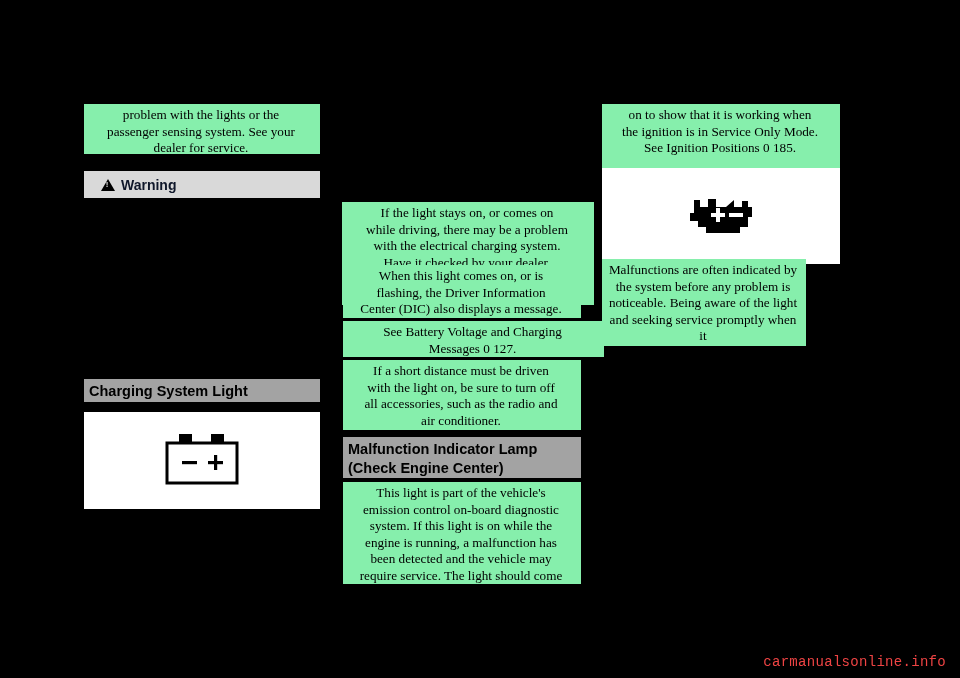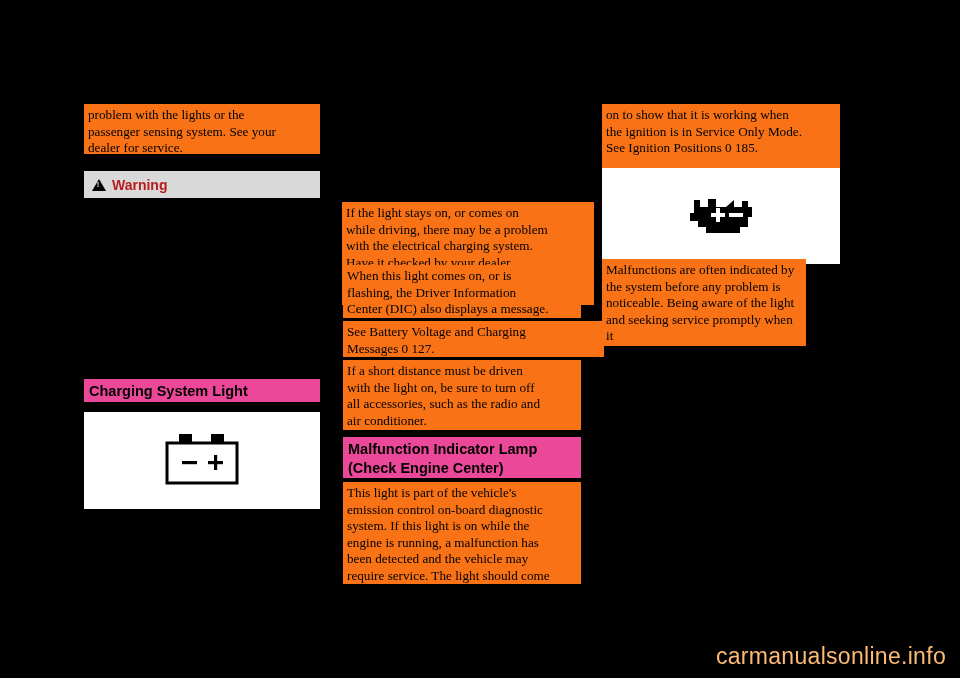--- a/index.html
+++ b/index.html
@@ -17,59 +17,60 @@
   .page {
     position: absolute;
     left: 0; top: 0;
     width: 960px;
     height: 678px;
     background: #000000;
   }
   
   .tblock {
     position: absolute;
-    background: #f97316;
+    background: #86efac;
     color: #000000;
     font-family: "Liberation Serif", serif;
     font-size: 13.2px;
     line-height: 16.6px;
     padding: 3px 6px 3px 4px;
     box-sizing: border-box;
     white-space: pre-line;
+    text-align: center;
   }
   .tblock.sep-bottom {
     border-bottom: 1px solid #000000;
   }
   
   .heading {
     position: absolute;
-    background: #ec4899;
+    background: #a3a3a3;
     color: #000000;
     font-family: "Liberation Sans", sans-serif;
     font-weight: bold;
     font-size: 14.5px;
     line-height: 19px;
     padding: 3px 5px 4px 5px;
     box-sizing: border-box;
     border-top: 2.5px solid #000000;
     border-bottom: 2.5px solid #000000;
     white-space: pre-line;
   }
   
   .warnbox {
     position: absolute;
     background: #d9d9d9;
-    color: #b91c1c;
+    color: #0f172a;
     box-sizing: border-box;
     font-family: "Liberation Sans", sans-serif;
     font-weight: bold;
     font-size: 14px;
     display: flex;
     align-items: center;
-    padding-left: 8px;
+    padding-left: 17px;
   }
   .warn-tri {
     width: 0; height: 0;
     border-left: 7px solid transparent;
     border-right: 7px solid transparent;
     border-bottom: 12px solid #000000;
     position: relative;
     margin-right: 5px;
     display: inline-block;
   }
@@ -93,23 +94,23 @@
     display: flex;
     align-items: center;
     justify-content: center;
   }
   .italic { }
   
   .watermark {
     position: absolute;
     right: 14px;
     bottom: 8px;
-    color: #fdba74;
-    font-family: Liberation Sans, sans-serif;
-    font-size: 23px;
+    color: #ef4444;
+    font-family: Liberation Mono, monospace;
+    font-size: 14px;
     letter-spacing: 0.3px;
   }
   .nobr { white-space: nowrap; }
 </style>
 </head>
 <body>
 
 <div class="page">
 
   <div class="tblock" style="left:84px; top:104px; width:236px; height:50px;">problem with the lights or the

